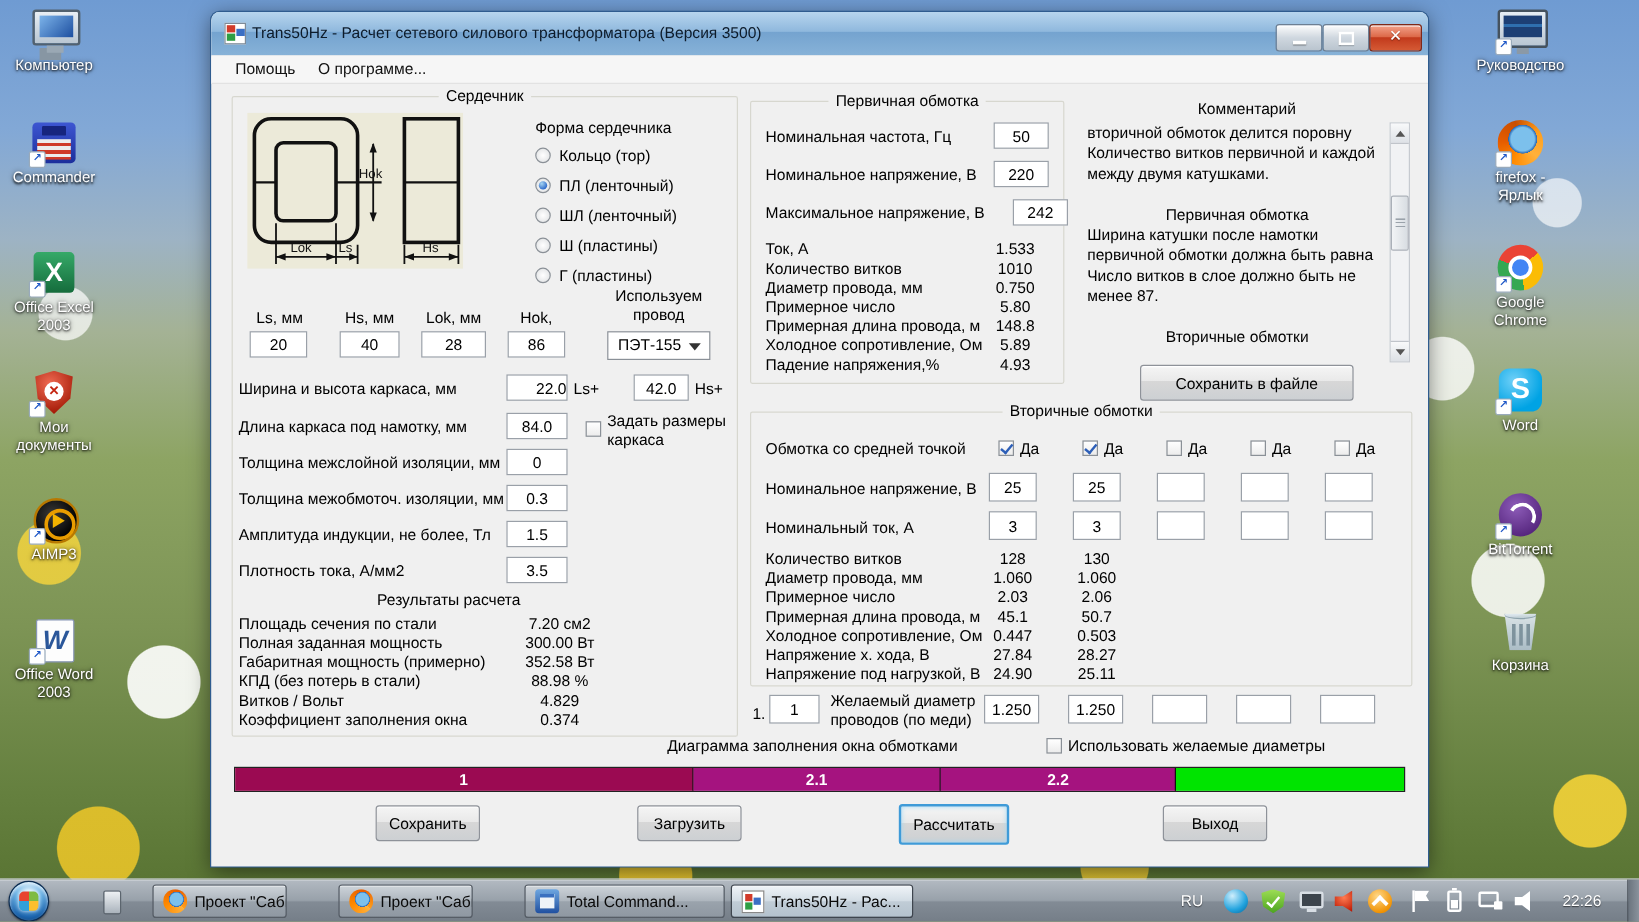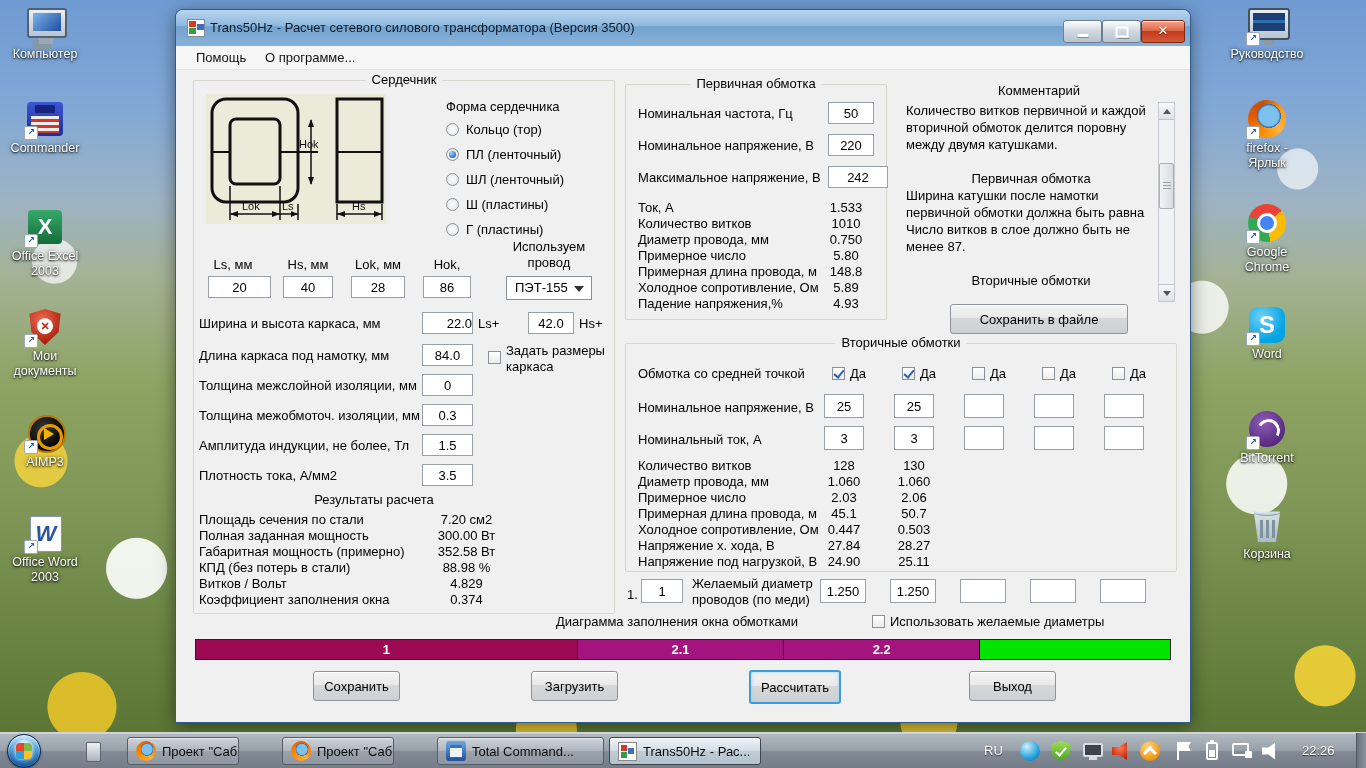--- a/index.html
+++ b/index.html
@@ -344,21 +344,21 @@
       <div class="rd" style="left:252px;top:117px" data-selected="false"></div>
       <span class="lbl" style="left:272px;top:116px">Ш  (пластины)</span>
       <div class="rd" style="left:252px;top:142px" data-selected="false"></div>
       <span class="lbl" style="left:272px;top:141px">Г (пластины)</span>
 
       <span class="lbl lbl-c" style="left:14px;top:176px;width:50px">Ls, мм</span>
       <span class="lbl lbl-c" style="left:89px;top:176px;width:50px">Hs, мм</span>
       <span class="lbl lbl-c" style="left:157px;top:176px;width:54px">Lok, мм</span>
       <span class="lbl lbl-c" style="left:229px;top:176px;width:48px">Hok,</span>
       <span class="lbl lbl-c wraplbl" style="left:300px;top:158px;width:110px">Используем провод</span>
-      <input class="inp" style="left: 14px; top: 195px; width: 63px; height: 22px;" value="20">
+      <input class="inp" style="left: 14px; top: 195px; width: 48px; height: 22px;" value="20">
       <input class="inp" style="left: 89px; top: 195px; width: 50px; height: 22px;" value="40">
       <input class="inp" style="left: 157px; top: 195px; width: 54px; height: 22px;" value="28">
       <input class="inp" style="left: 229px; top: 195px; width: 48px; height: 22px;" value="86">
       <div class="sel" style="left:312px;top:195px;width:86px;height:24px">
         <span class="seltext">ПЭТ-155</span>
       </div>
 
       <span class="lbl" style="left:5px;top:235px">Ширина и высота каркаса, мм</span>
       <input class="inp" style="left: 228px; top: 231px; width: 51px; height: 22px; text-align: right;" value="22.0">
       <span class="lbl" style="left:284px;top:235px">Ls+</span>
@@ -393,42 +393,42 @@
       <span class="val" style="left:215px;top:511px;width:115px">0.374</span>
     </div>
 
     <div class="group" style="left:449px;top:74px;width:260px;height:234px">
       <span class="gtitle">Первичная обмотка</span>
       <span class="lbl" style="left:12px;top:21px">Номинальная частота, Гц</span>
       <input class="inp" style="left: 202px; top: 17px; width: 46px; height: 22px;" value="50">
       <span class="lbl" style="left:12px;top:53px">Номинальное напряжение, В</span>
       <input class="inp" style="left: 202px; top: 49px; width: 46px; height: 22px;" value="220">
       <span class="lbl" style="left:12px;top:85px">Максимальное напряжение, В</span>
-      <input class="inp" style="left: 202px; top: 81px; width: 60px; height: 22px;" value="242">
+      <input class="inp" style="left: 218px; top: 81px; width: 46px; height: 22px;" value="242">
       <span class="lbl" style="left:12px;top:115px">Ток, А</span>
       <span class="val" style="left:180px;top:115px;width:80px">1.533</span>
       <span class="lbl" style="left:12px;top:131px">Количество витков</span>
       <span class="val" style="left:180px;top:131px;width:80px">1010</span>
       <span class="lbl" style="left:12px;top:147px">Диаметр провода, мм</span>
       <span class="val" style="left:180px;top:147px;width:80px">0.750</span>
       <span class="lbl" style="left:12px;top:163px">Примерное число</span>
       <span class="val" style="left:180px;top:163px;width:80px">5.80</span>
       <span class="lbl" style="left:12px;top:179px">Примерная длина провода, м</span>
       <span class="val" style="left:180px;top:179px;width:80px">148.8</span>
       <span class="lbl" style="left:12px;top:195px">Холодное сопротивление, Ом</span>
       <span class="val" style="left:180px;top:195px;width:80px">5.89</span>
       <span class="lbl" style="left:12px;top:211px">Падение напряжения,%</span>
       <span class="val" style="left:180px;top:211px;width:80px">4.93</span>
     </div>
 
     <div class="abs" style="left:724px;top:66px;width:278px;height:262px">
       <span class="lbl lbl-c" style="left:0;top:7px;width:278px">Комментарий</span>
       <div class="abs" style="left:6px;top:26px;width:250px;font-size:13px">
+        <div style="min-height:17px;line-height:17px">вторичной обмоток делится поровну</div>
         <div style="min-height:17px;line-height:17px">Количество витков первичной и каждой</div>
-        <div style="min-height:17px;line-height:17px">вторичной обмоток делится поровну</div>
         <div style="min-height:17px;line-height:17px">между двумя катушками.</div>
         <div style="min-height:17px;line-height:17px"></div>
         <div style="min-height:17px;line-height:17px;text-align:center">Первичная обмотка</div>
         <div style="min-height:17px;line-height:17px">Ширина катушки после намотки</div>
         <div style="min-height:17px;line-height:17px">первичной обмотки должна быть равна</div>
         <div style="min-height:17px;line-height:17px">Число витков в слое должно быть не</div>
         <div style="min-height:17px;line-height:17px">менее 87.</div>
         <div style="min-height:17px;line-height:17px"></div>
         <div style="min-height:17px;line-height:17px;text-align:center">Вторичные обмотки</div>
       </div>

